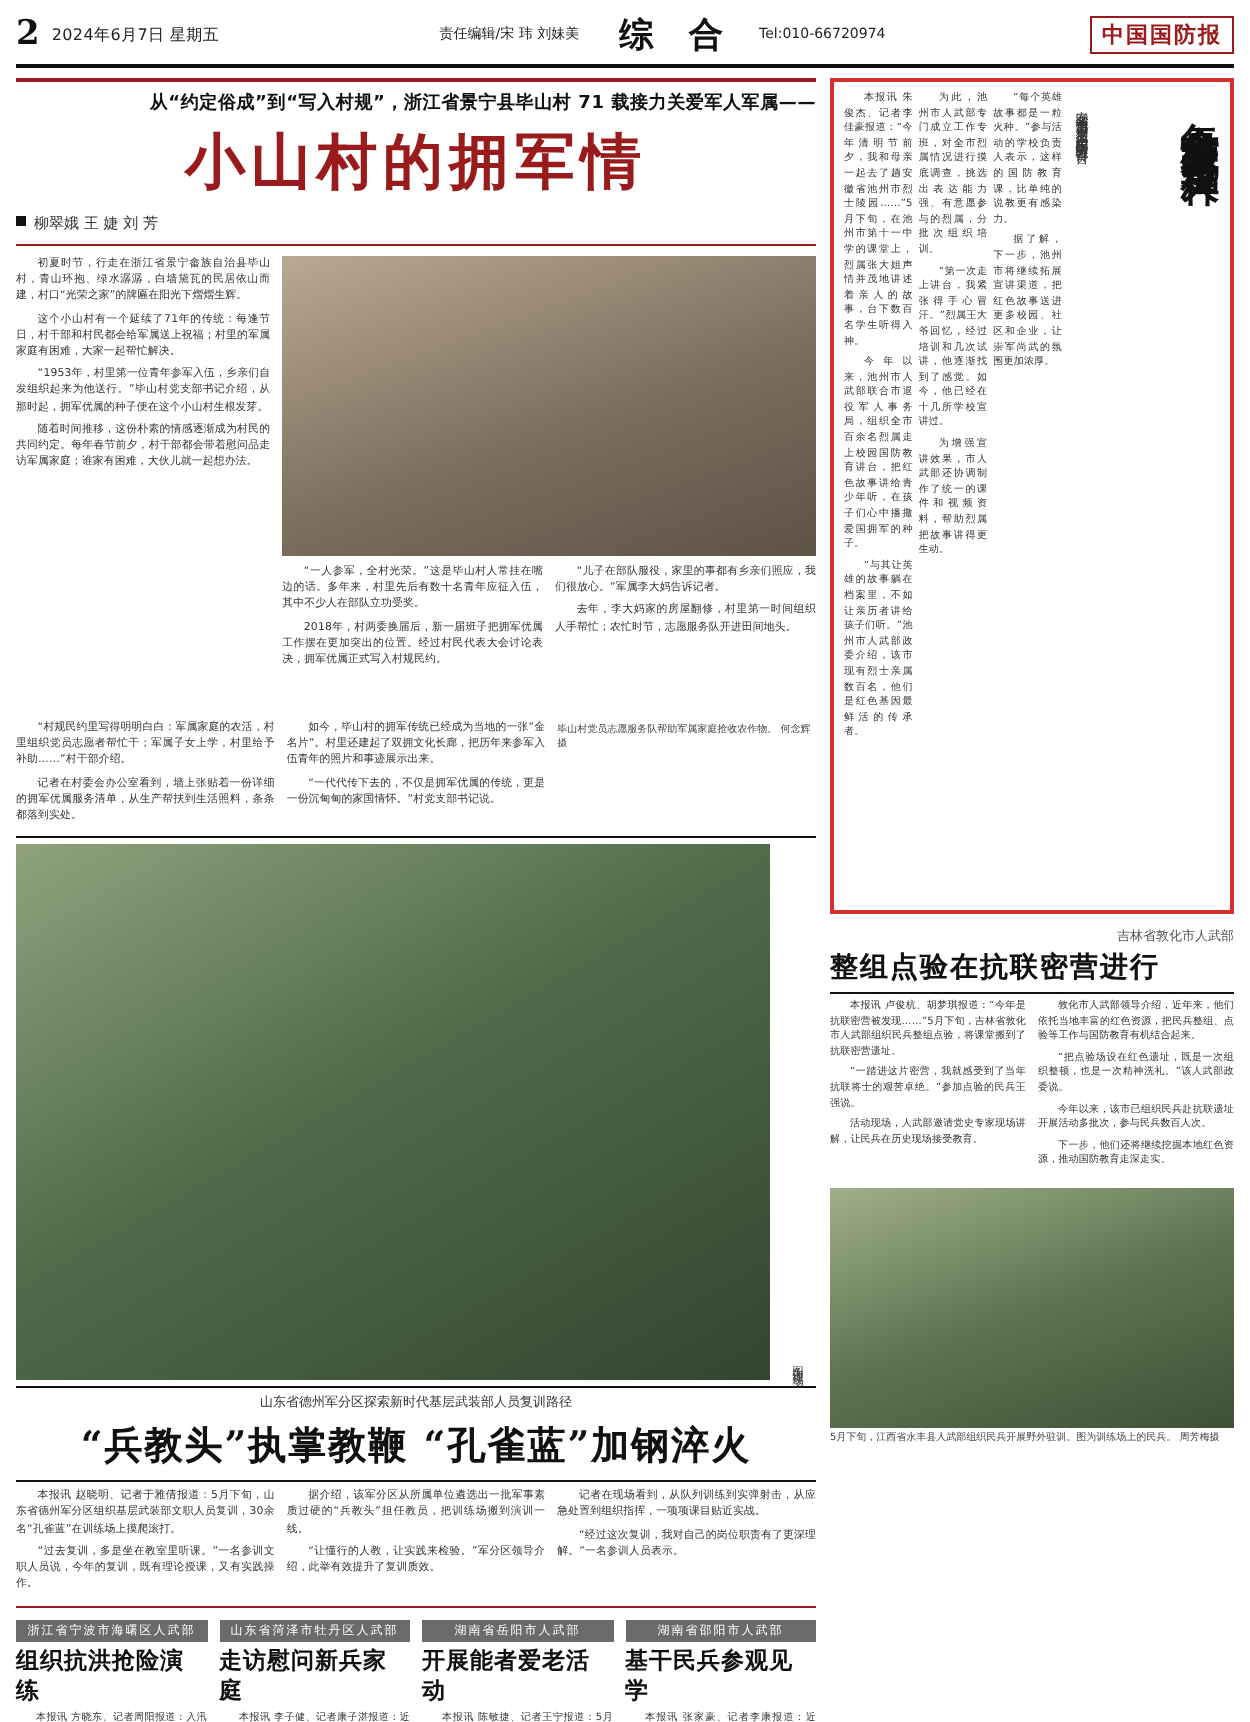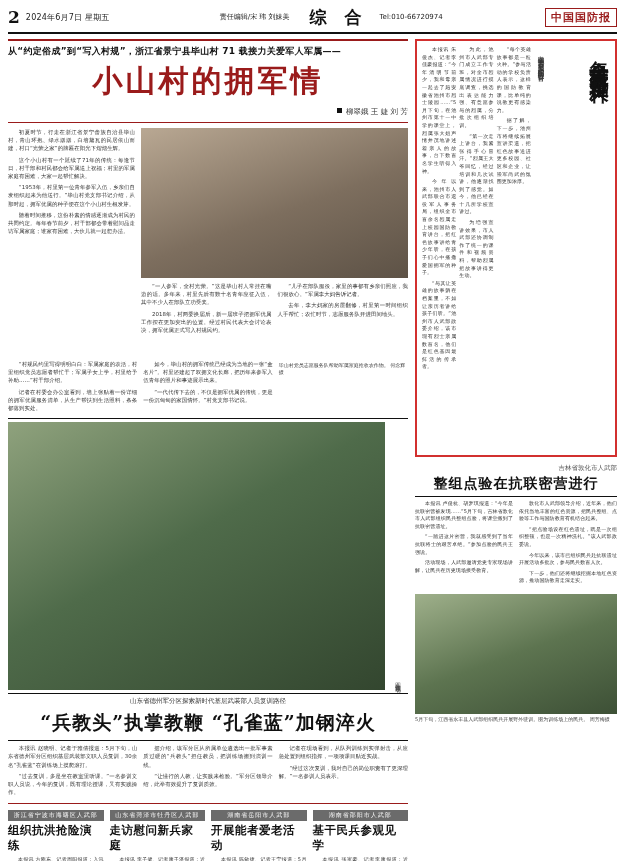--- a/index.html
+++ b/index.html
@@ -43,30 +43,30 @@
   }
 
   
   .body-grid{display:flex;gap:7px;margin-top:5px;}
   .col-left{width:400px;}
   .col-right{width:202px;}
 
   
   .lead-rule{border-top:2px solid #9a1b1b;margin-bottom:3px;}
   .kicker{
-    text-align:left;font-size:9px;font-weight:bold;color:#111;
+    text-align:right;font-size:9px;font-weight:bold;color:#111;
     letter-spacing:.3px;margin:4px 0 3px;
   }
   .headline{
     text-align:center;
     font-family:"DejaVu Serif","Liberation Serif",serif;
     font-size:30px;font-weight:bold;color:#9a1b1b;
     letter-spacing:3px;margin:2px 0 5px;
   }
-  .byline{text-align:right;font-size:7.5px;color:#333;margin-bottom:5px;}
+  .byline{text-align:left;font-size:7.5px;color:#333;margin-bottom:5px;}
   .byline .sq{display:inline-block;width:5px;height:5px;background:#111;margin-right:4px;vertical-align:1px;}
   .lead-under{border-bottom:1px solid #9a1b1b;margin-bottom:5px;}
 
   
   .txtcols{display:flex;gap:6px;}
   .tcol{flex:1;}
   .ptext{
     font-size:5.4px;line-height:1.52;text-align:justify;color:#333;
     letter-spacing:.1px;
   }
@@ -107,21 +107,21 @@
     margin-left:1px;margin-top:4px;
   }
 
   
   .shead-wrap{margin-top:7px;}
   .shead-small{
     font-size:6.5px;color:#555;text-align:right;margin-bottom:2px;
   }
   .shead-big{
     font-family:"DejaVu Serif","Liberation Serif",serif;
-    font-size:14px;font-weight:bold;text-align:center;letter-spacing:1px;color:#111;
+    font-size:14px;font-weight:bold;letter-spacing:1px;color:#111;
     margin-bottom:3px;
   }
   .hr-thin{border-top:1px solid #111;margin:3px 0;}
   .hr-red{border-top:1.5px solid #9a1b1b;margin:4px 0;}
 
   
   .feat-head{
     font-family:"DejaVu Serif","Liberation Serif",serif;
     font-size:19px;font-weight:bold;text-align:center;letter-spacing:1px;
     color:#111;margin:4px 0 4px;

